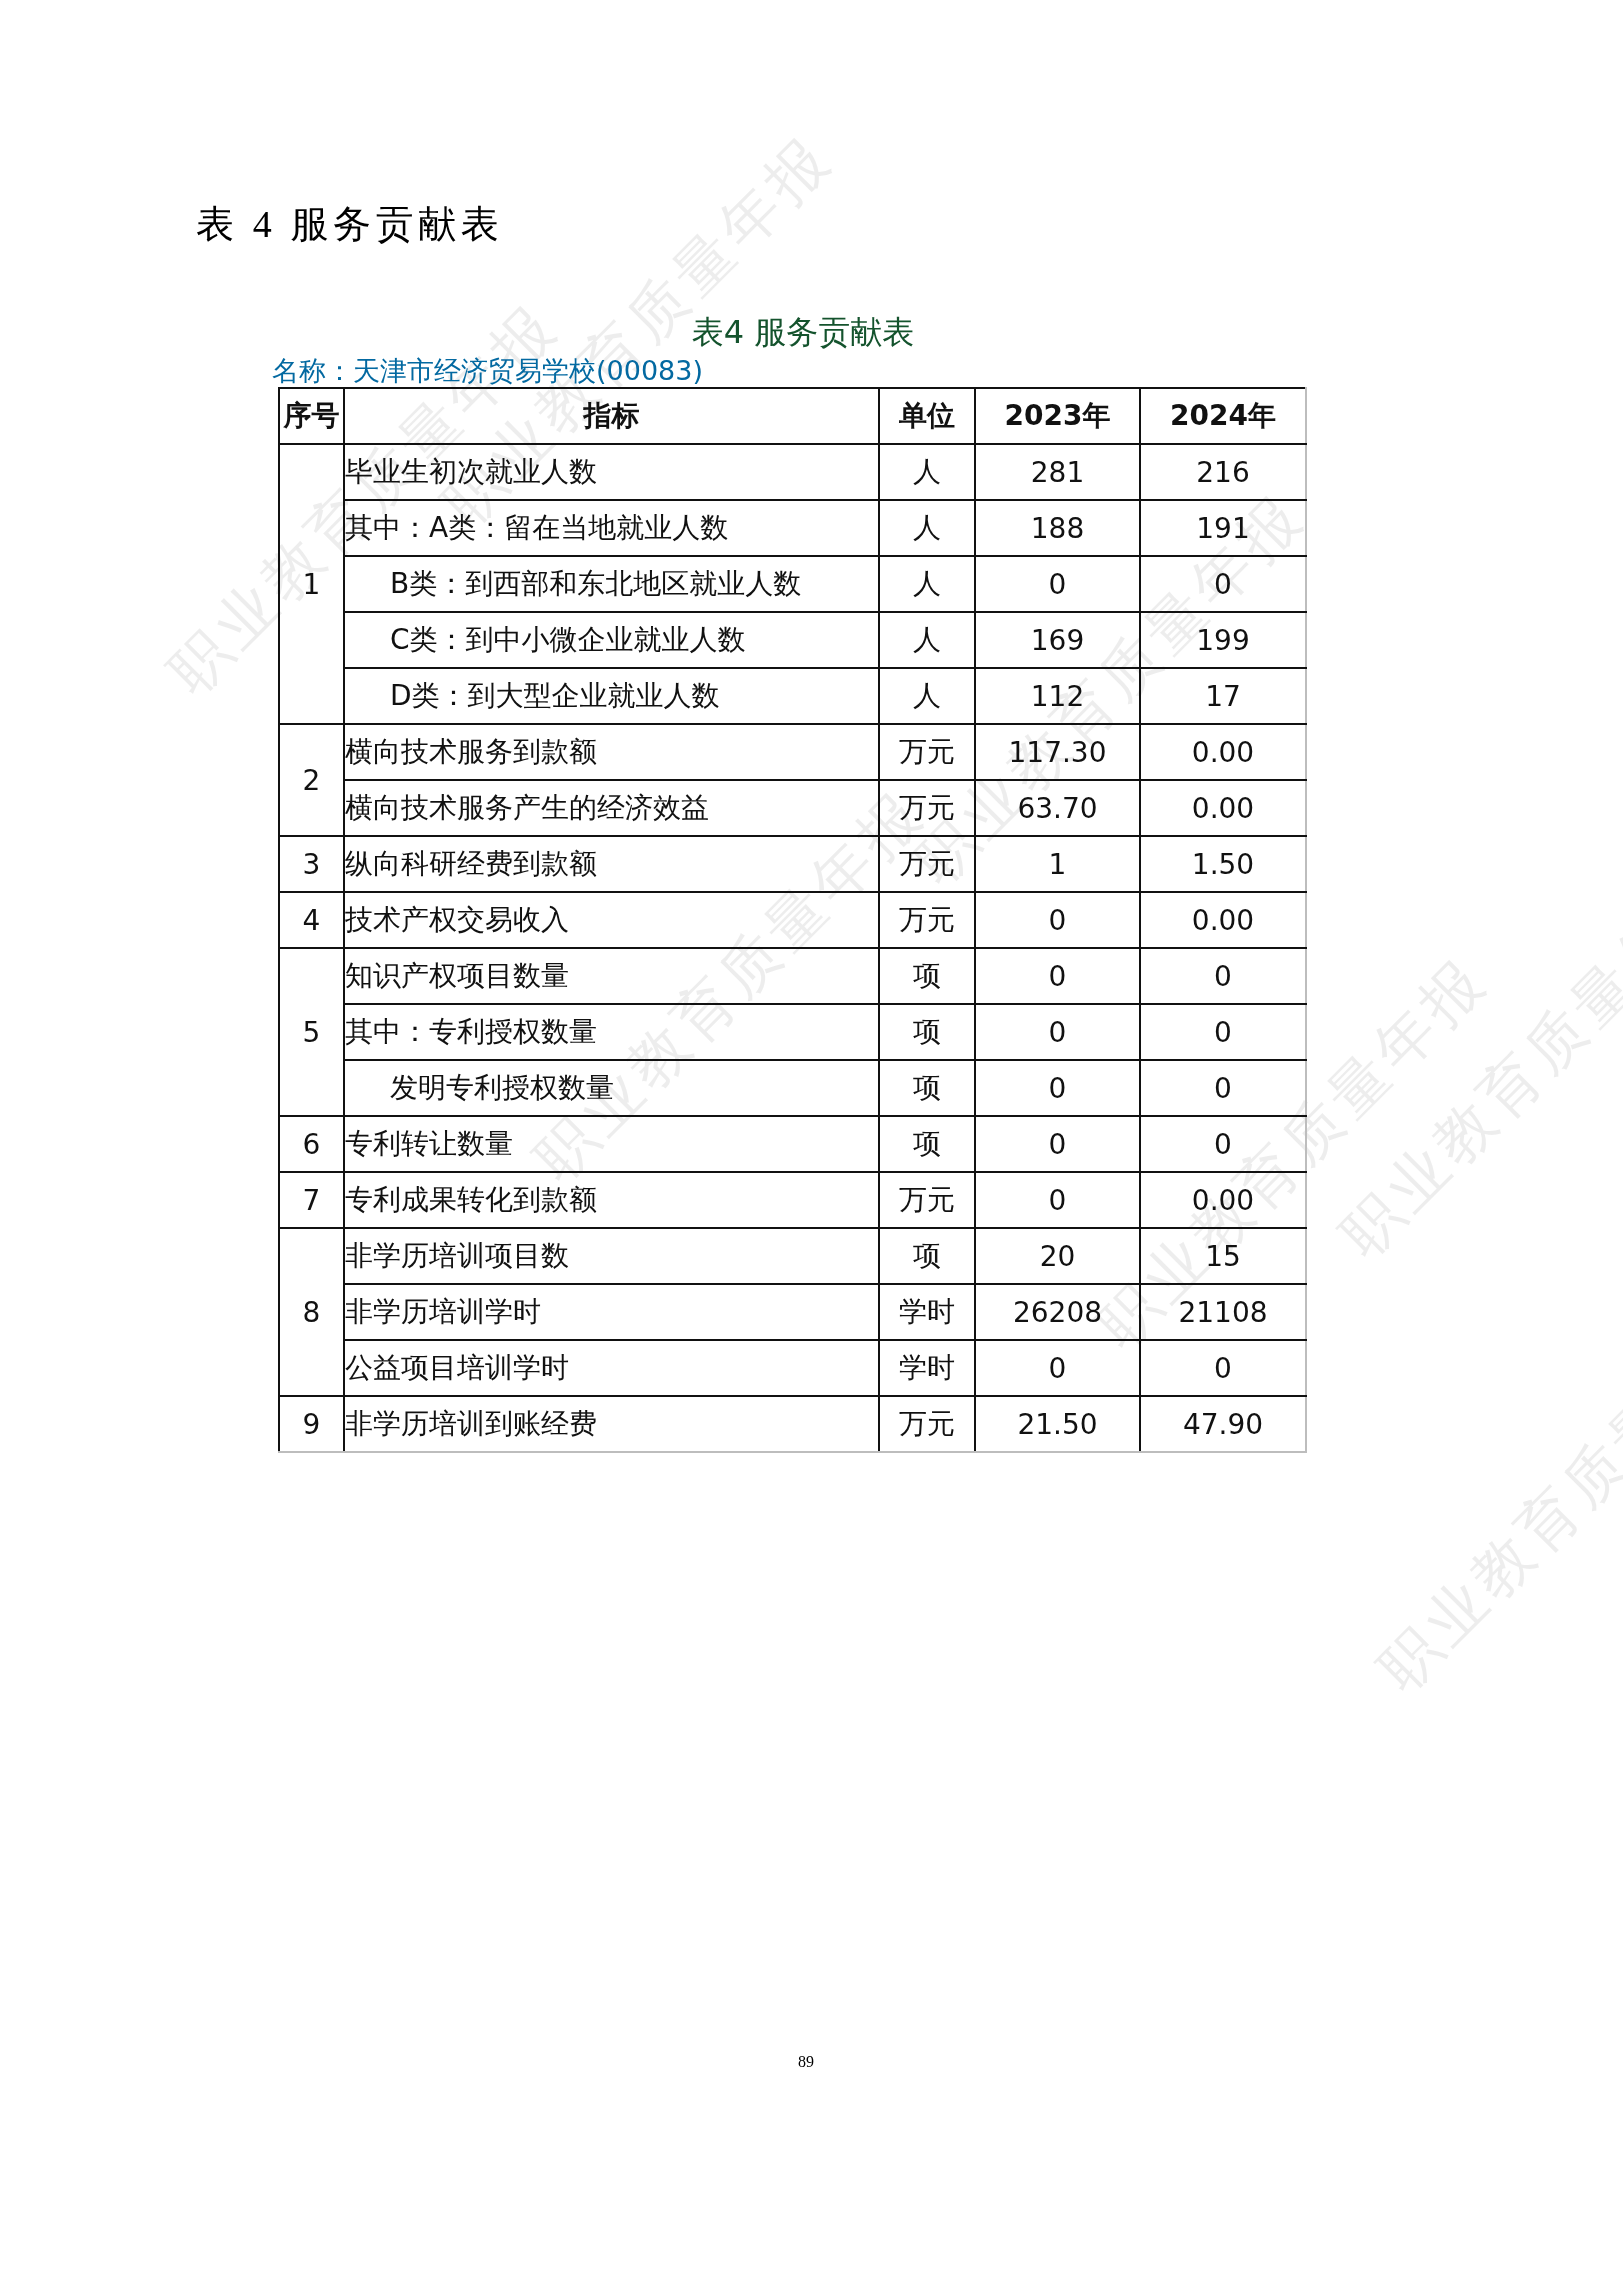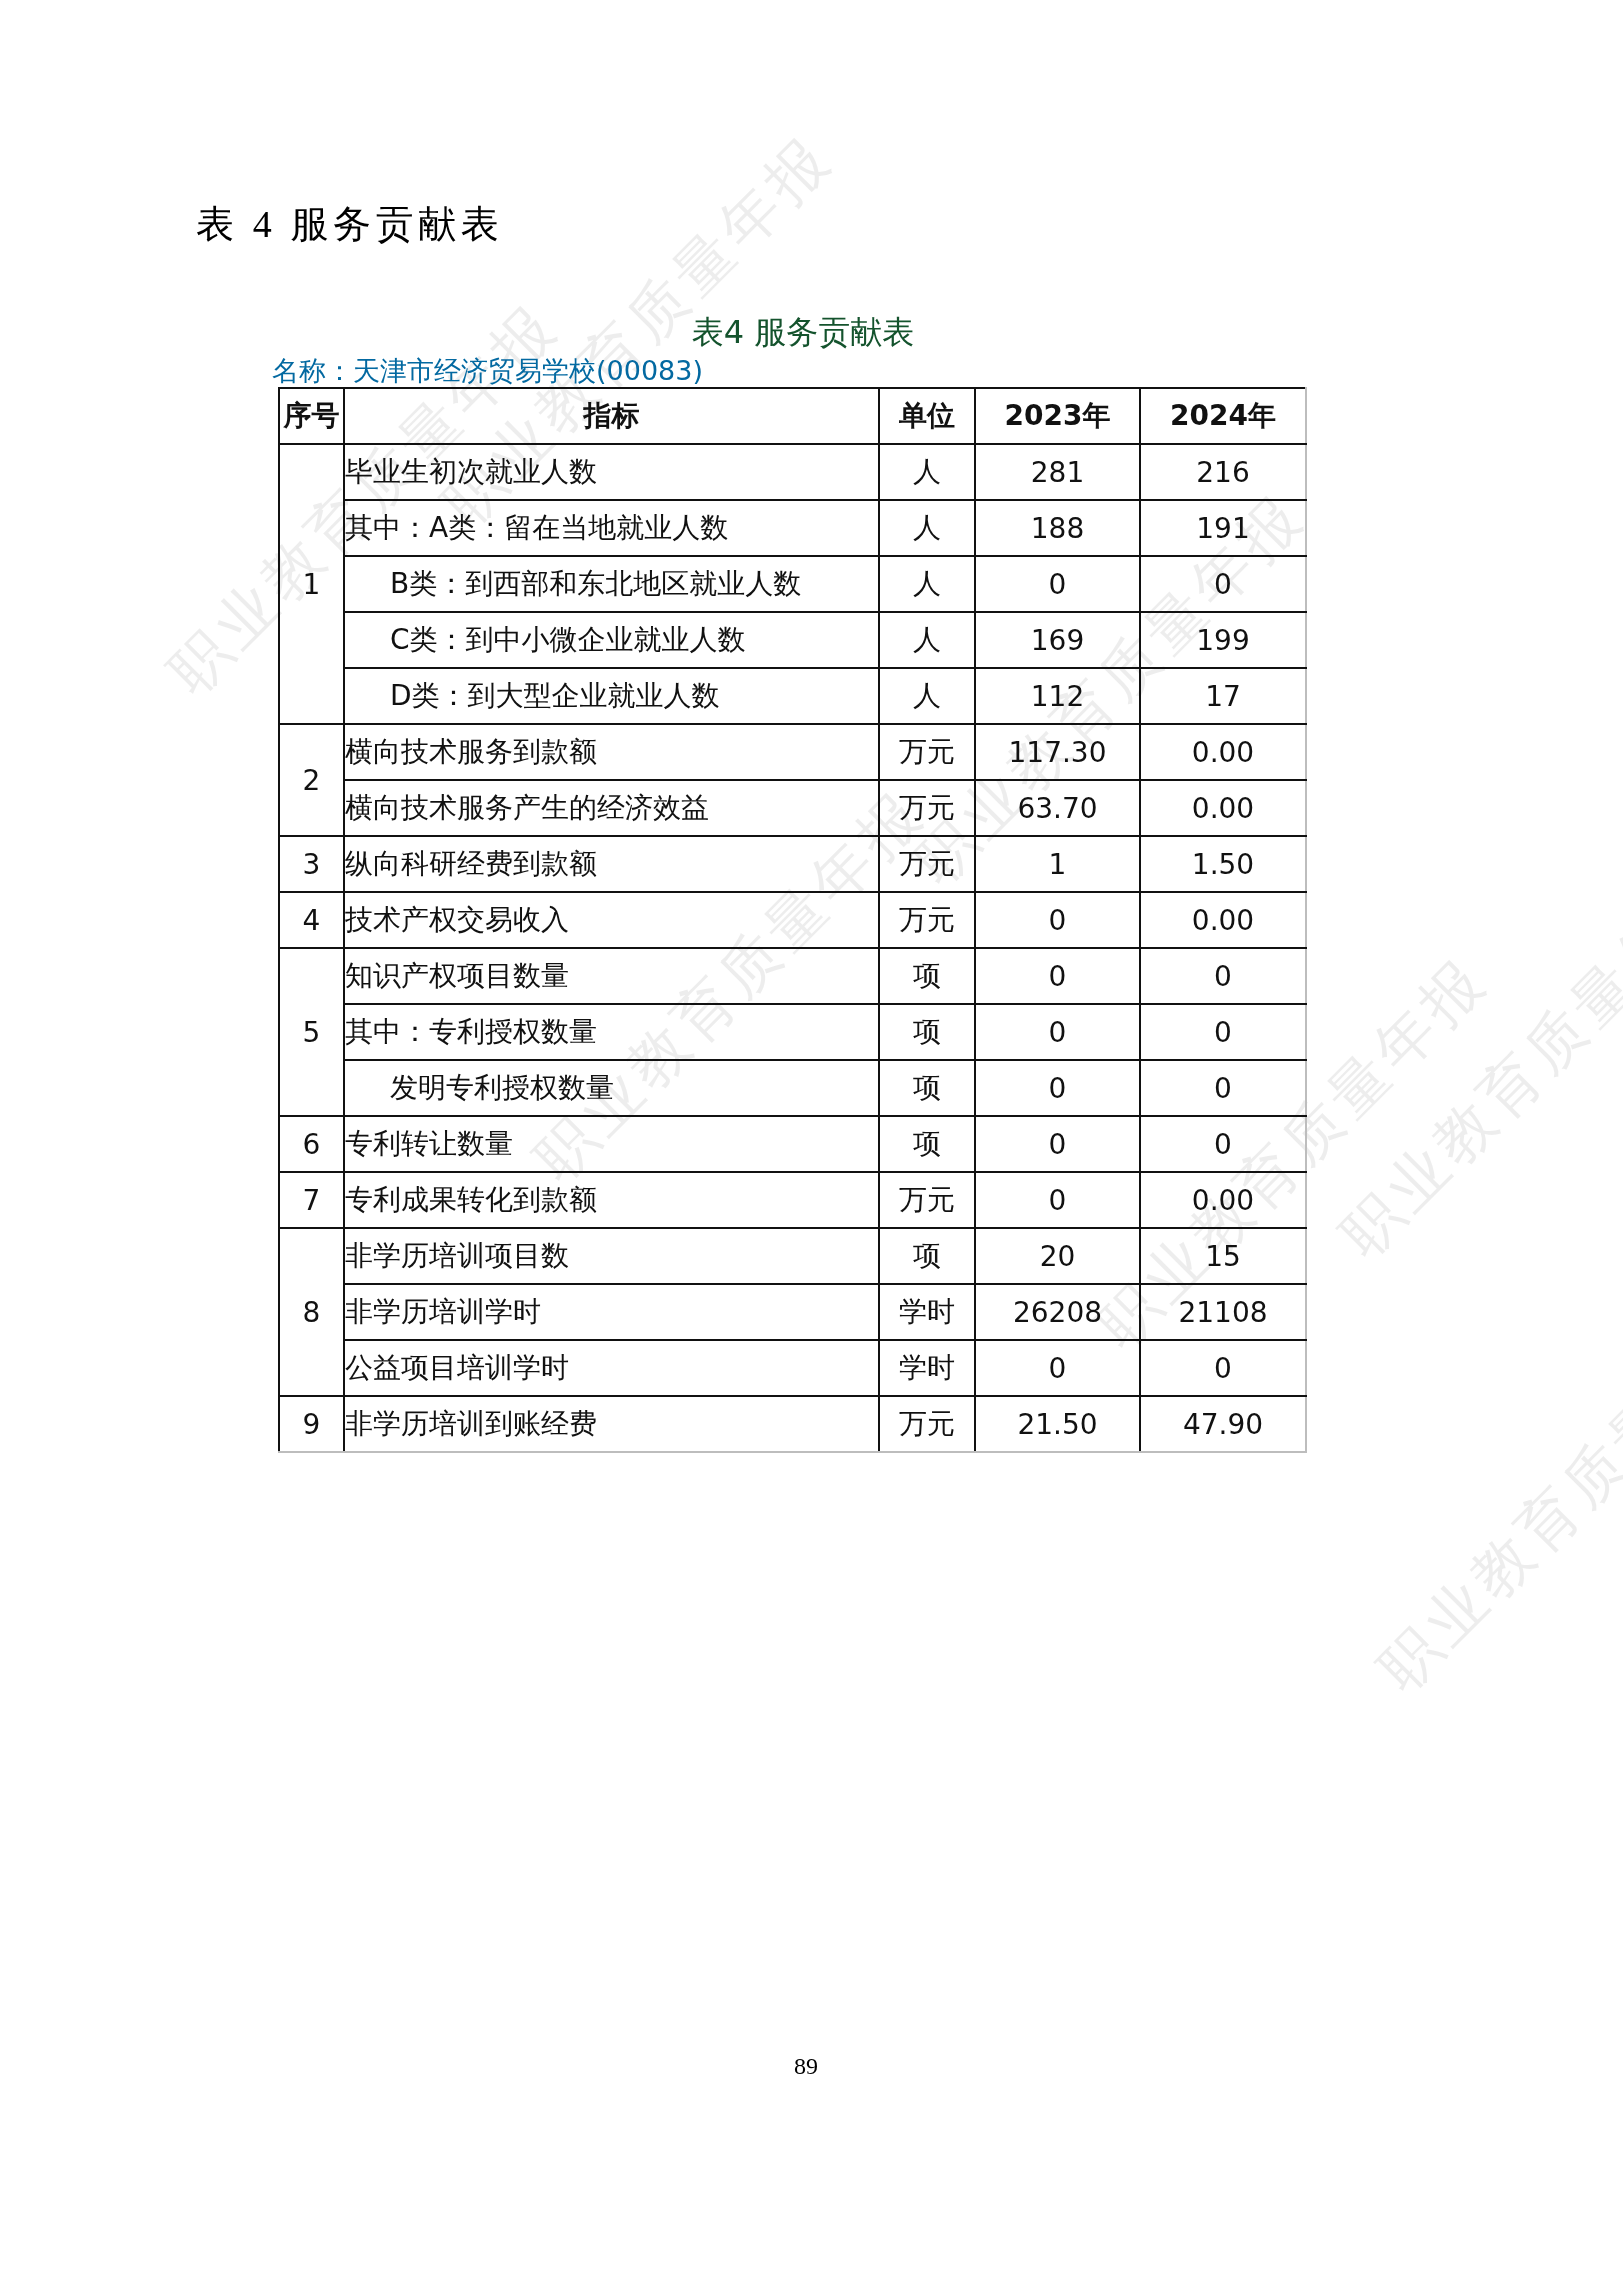--- a/index.html
+++ b/index.html
@@ -9,21 +9,21 @@
   .unit-name { position:absolute; left:272px; top:353px; font-size:27px; color:#0369a1; }
   table.svc { position:absolute; left:278px; top:387px; border-collapse:collapse; table-layout:fixed; width:1027px; }
   table.svc td, table.svc th { border:2.3px solid #111; height:54px; padding:0; font-size:28px; font-weight:normal; color:#111; }
   table.svc th { font-weight:bold; text-align:center; }
   table.svc tr:last-child td { border-bottom-color:#bdbdbd; }
   table.svc td.c-24, table.svc th.c-24 { border-right-color:#bdbdbd; }
   td.no { text-align:center; }
   td.ind { text-align:left; padding-left:4.6px; white-space:nowrap; }
   td.ind.indent { padding-left:45px; }
   td.unit, td.v { text-align:center; }
-  .page-no { position:absolute; left:0; width:1612px; top:2053px; text-align:center; font-family:"Liberation Serif", serif; font-size:24px; color:#000; }
+  .page-no { position:absolute; left:0; width:1612px; top:2053px; text-align:center; font-family:"Liberation Serif", serif; font-size:16px; color:#000; }
   .wm { position:absolute; font-family:"DejaVu Serif", serif; font-size:59px; color:rgba(0,0,0,0.07); transform:rotate(-45deg); transform-origin:left top; white-space:nowrap; pointer-events:none; letter-spacing:6px; }
 </style>
 </head>
 <body>
 
 <div class="wm" style="left:152px;top:655px;">职业教育质量年报</div>
 <div class="wm" style="left:426px;top:487px;">职业教育质量年报</div>
 <div class="wm" style="left:518px;top:1142px;">职业教育质量年报</div>
 <div class="wm" style="left:898px;top:845px;">职业教育质量年报</div>
 <div class="wm" style="left:1081px;top:1309px;">职业教育质量年报</div>

